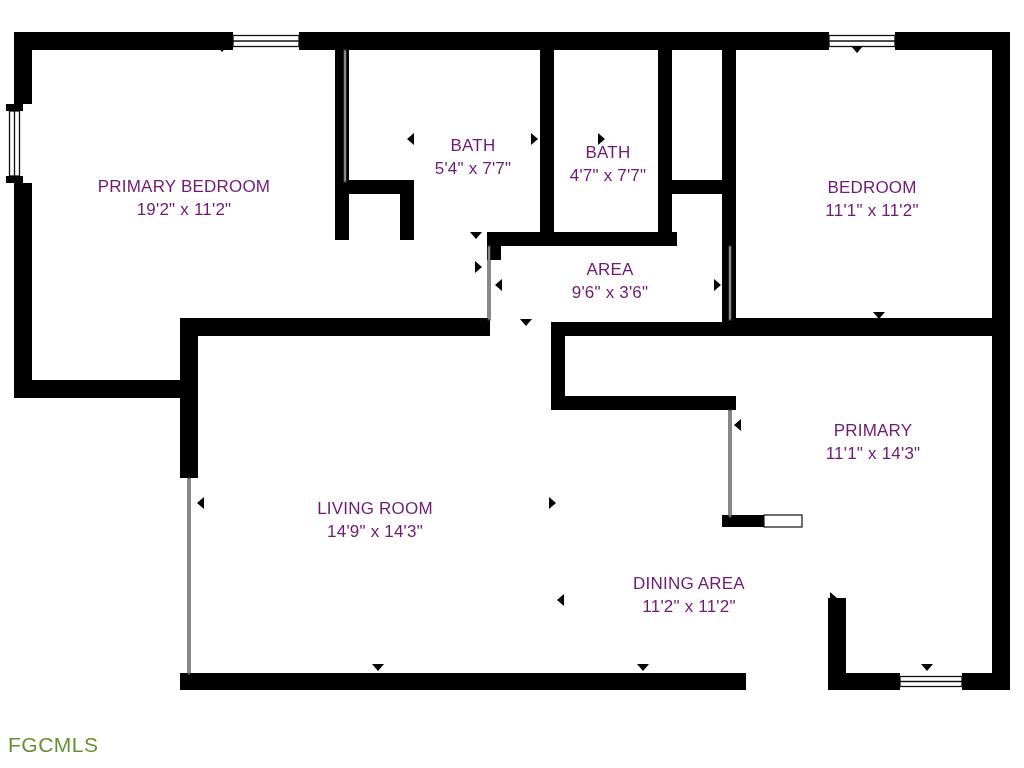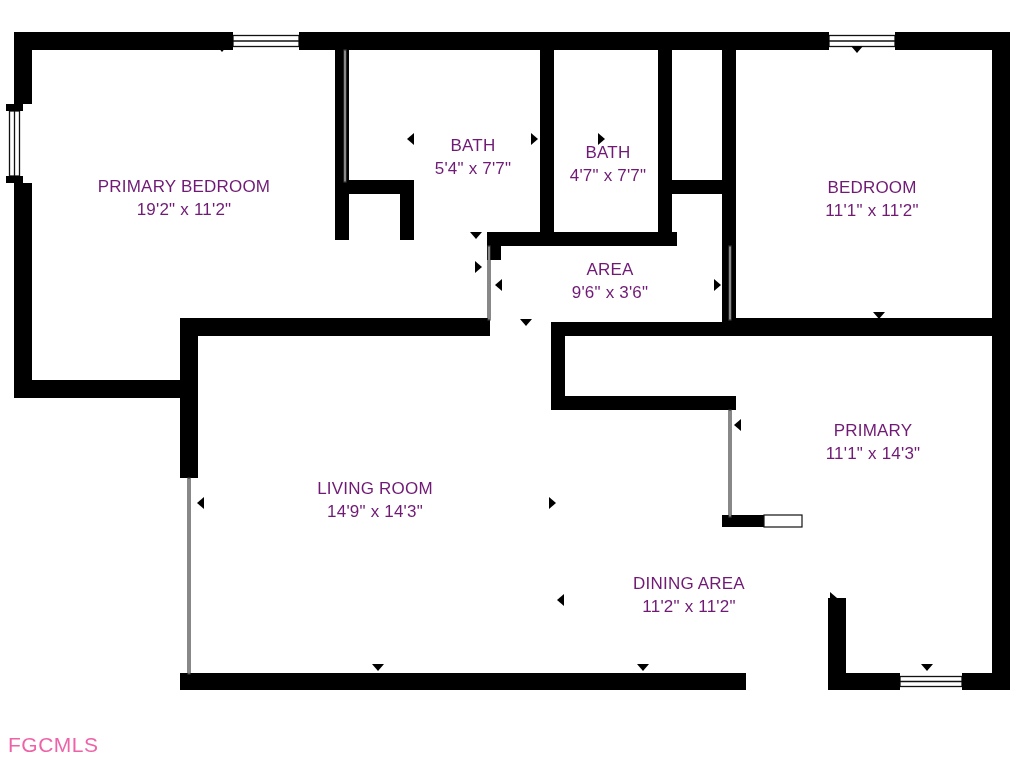--- a/index.html
+++ b/index.html
@@ -48,21 +48,21 @@
     display: block;
     font-weight: 400;
   }
   .watermark {
     position: absolute;
     left: 8px;
     top: 733px;
     font-family: "Liberation Sans", sans-serif;
     font-size: 21px;
     letter-spacing: 0.5px;
-    color: #ec4899;
+    color: #4d7c0f;
     opacity: 0.85;
   }
 </style>
 </head>
 <body>
 
 <div id="floorplan-root">
 
   <svg id="plan" viewBox="0 0 1024 768" xmlns="http://www.w3.org/2000/svg">
     <g id="walls-group">
@@ -182,21 +182,21 @@
         <span class="rl-dims">11'1" x 11'2"</span>
       </div>
       <div class="room-label" style="left: 610px; top: 258px;">
         <span class="rl-name">AREA</span>
         <span class="rl-dims">9'6" x 3'6"</span>
       </div>
       <div class="room-label" style="left: 873px; top: 419px;">
         <span class="rl-name">PRIMARY</span>
         <span class="rl-dims">11'1" x 14'3"</span>
       </div>
-      <div class="room-label" style="left: 375px; top: 477px;">
+      <div class="room-label" style="left: 375px; top: 497px;">
         <span class="rl-name">LIVING ROOM</span>
         <span class="rl-dims">14'9" x 14'3"</span>
       </div>
       <div class="room-label" style="left: 689px; top: 572px; text-align: center;">
         <span class="rl-name">DINING AREA</span>
         <span class="rl-dims">11'2" x 11'2"</span>
       </div>
     </div>
 
   <div class="watermark">FGCMLS</div>

